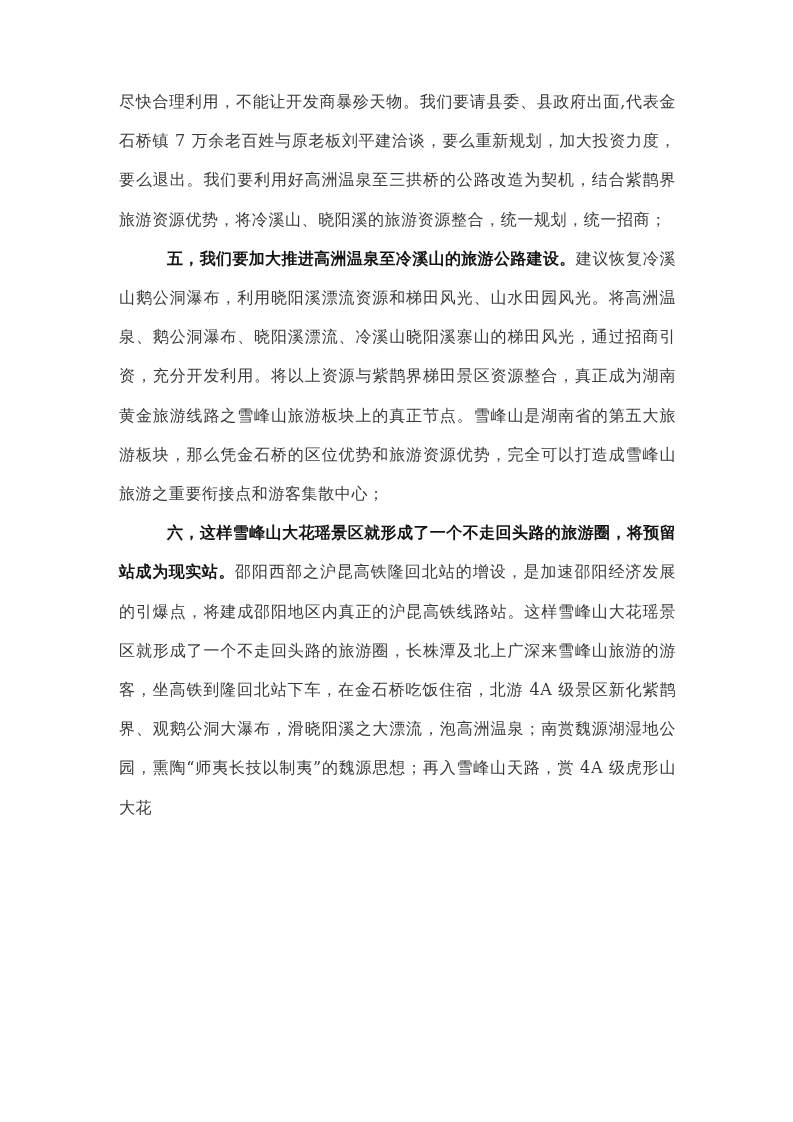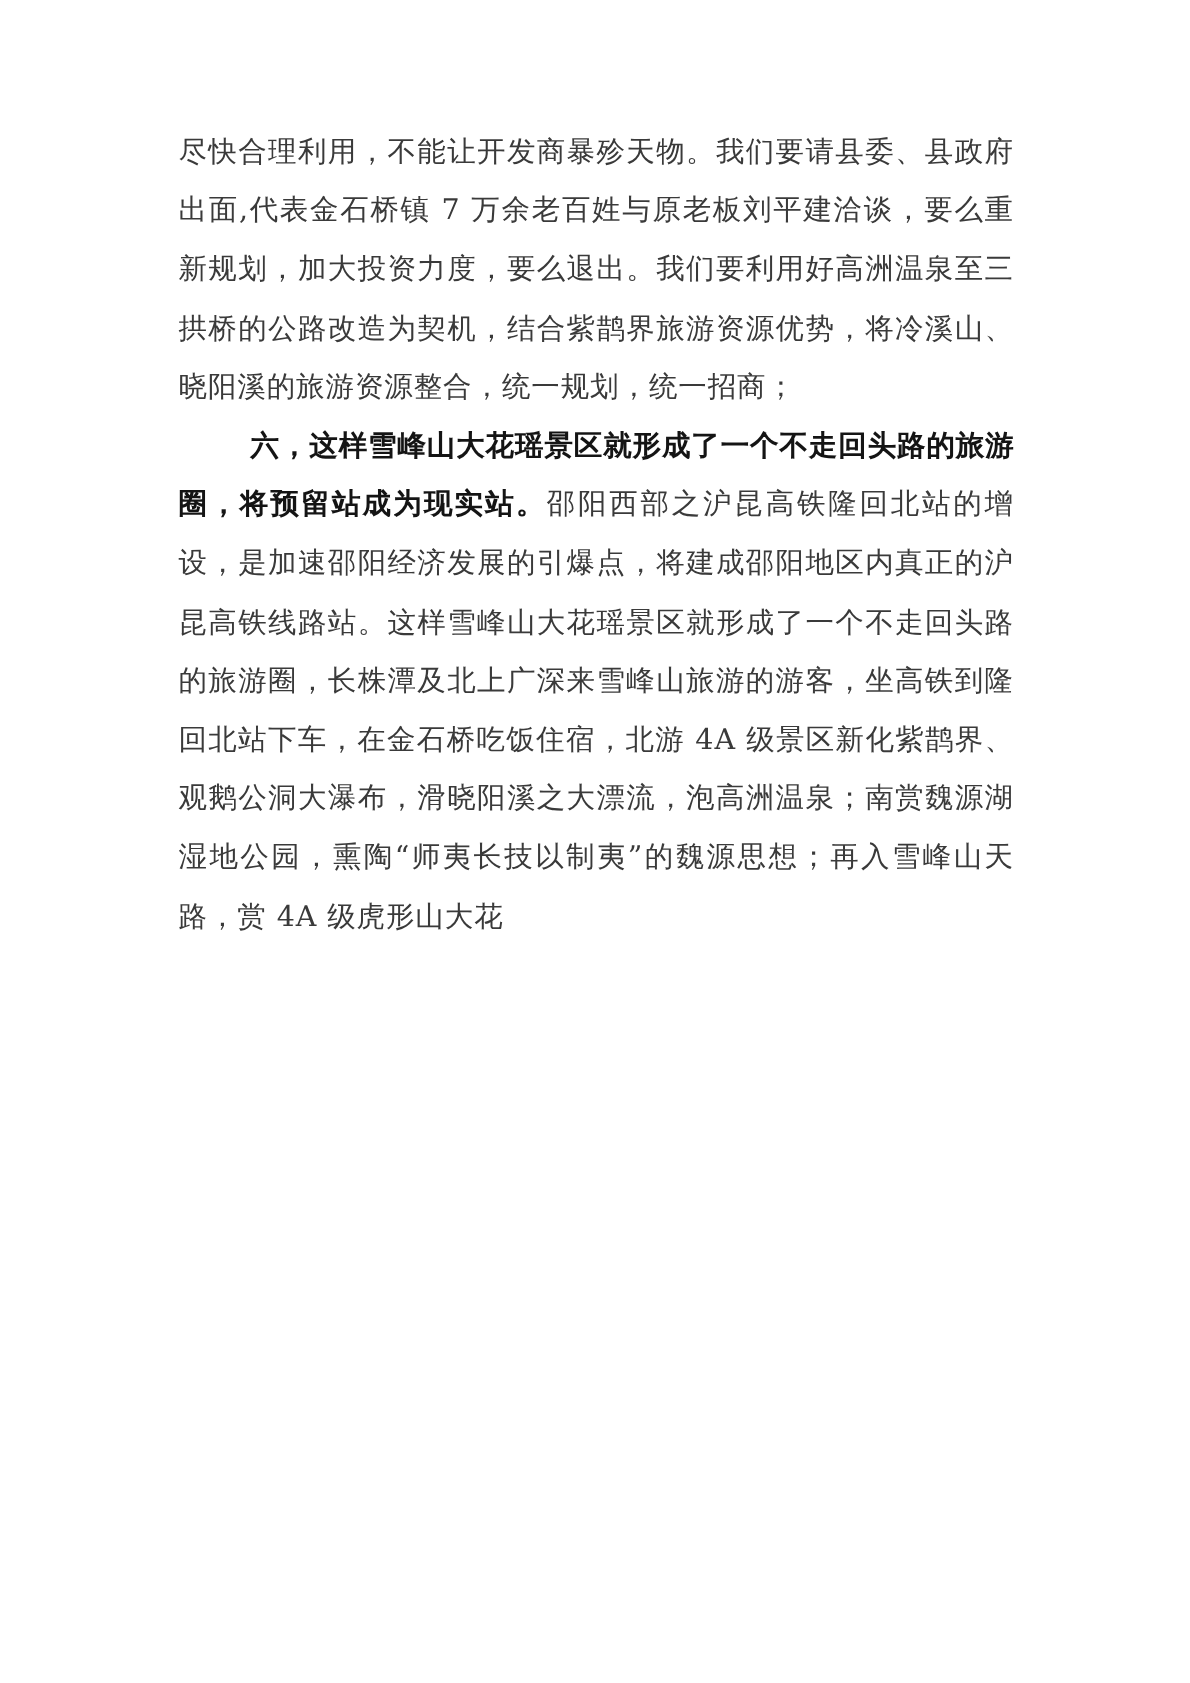--- a/index.html
+++ b/index.html
@@ -28,21 +28,21 @@
     position: absolute;
     left: 119px;
     top: 82px;
     width: 557px;
   }
 
   
   .para {
     margin: 0;
     font-family: "DejaVu Serif", "Liberation Serif", serif;
-    font-size: 19px;
+    font-size: 16px;
     line-height: 39.2px;
     color: #3a3a3a;
     text-align: justify;
     text-justify: inter-character;
     letter-spacing: 0.6px;
     -webkit-font-smoothing: antialiased;
   }
 
   
   .para.cont {
@@ -66,17 +66,18 @@
   }
 </style>
 </head>
 <body>
 
 <div class="page">
   <div class="content">
 
     <p class="para cont">尽快合理利用，不能让开发商暴殄天物。我们要请县委、县政府出面,代表金石桥镇 7 万余老百姓与原老板刘平建洽谈，要么重新规划，加大投资力度，要么退出。我们要利用好高洲温泉至三拱桥的公路改造为契机，结合紫鹊界旅游资源优势，将冷溪山、晓阳溪的旅游资源整合，统一规划，统一招商；</p>
 
+    <p class="para indent"><span class="lead">五，我们要加大推进高洲温泉至冷溪山的旅游公路建设。</span><span>建议恢复冷溪山鹅公洞瀑布，利用晓阳溪漂流资源和梯田风光、山水田园风光。将高洲温泉、鹅公洞瀑布、晓阳溪漂流、冷溪山晓阳溪寨山的梯田风光，通过招商引资，充分开发利用。将以上资源与紫鹊界梯田景区资源整合，真正成为湖南黄金旅游线路之雪峰山旅游板块上的真正节点。雪峰山是湖南省的第五大旅游板块，那么凭金石桥的区位优势和旅游资源优势，完全可以打造成雪峰山旅游之重要衔接点和游客集散中心；</span></p>
 
     <p class="para indent"><span class="lead">六，这样雪峰山大花瑶景区就形成了一个不走回头路的旅游圈，将预留站成为现实站。</span><span>邵阳西部之沪昆高铁隆回北站的增设，是加速邵阳经济发展的引爆点，将建成邵阳地区内真正的沪昆高铁线路站。这样雪峰山大花瑶景区就形成了一个不走回头路的旅游圈，长株潭及北上广深来雪峰山旅游的游客，坐高铁到隆回北站下车，在金石桥吃饭住宿，北游 4A 级景区新化紫鹊界、观鹅公洞大瀑布，滑晓阳溪之大漂流，泡高洲温泉；南赏魏源湖湿地公园，熏陶“师夷长技以制夷”的魏源思想；再入雪峰山天路，赏 4A 级虎形山大花</span></p>
 
   </div>
 </div>
 
 </body></html>

